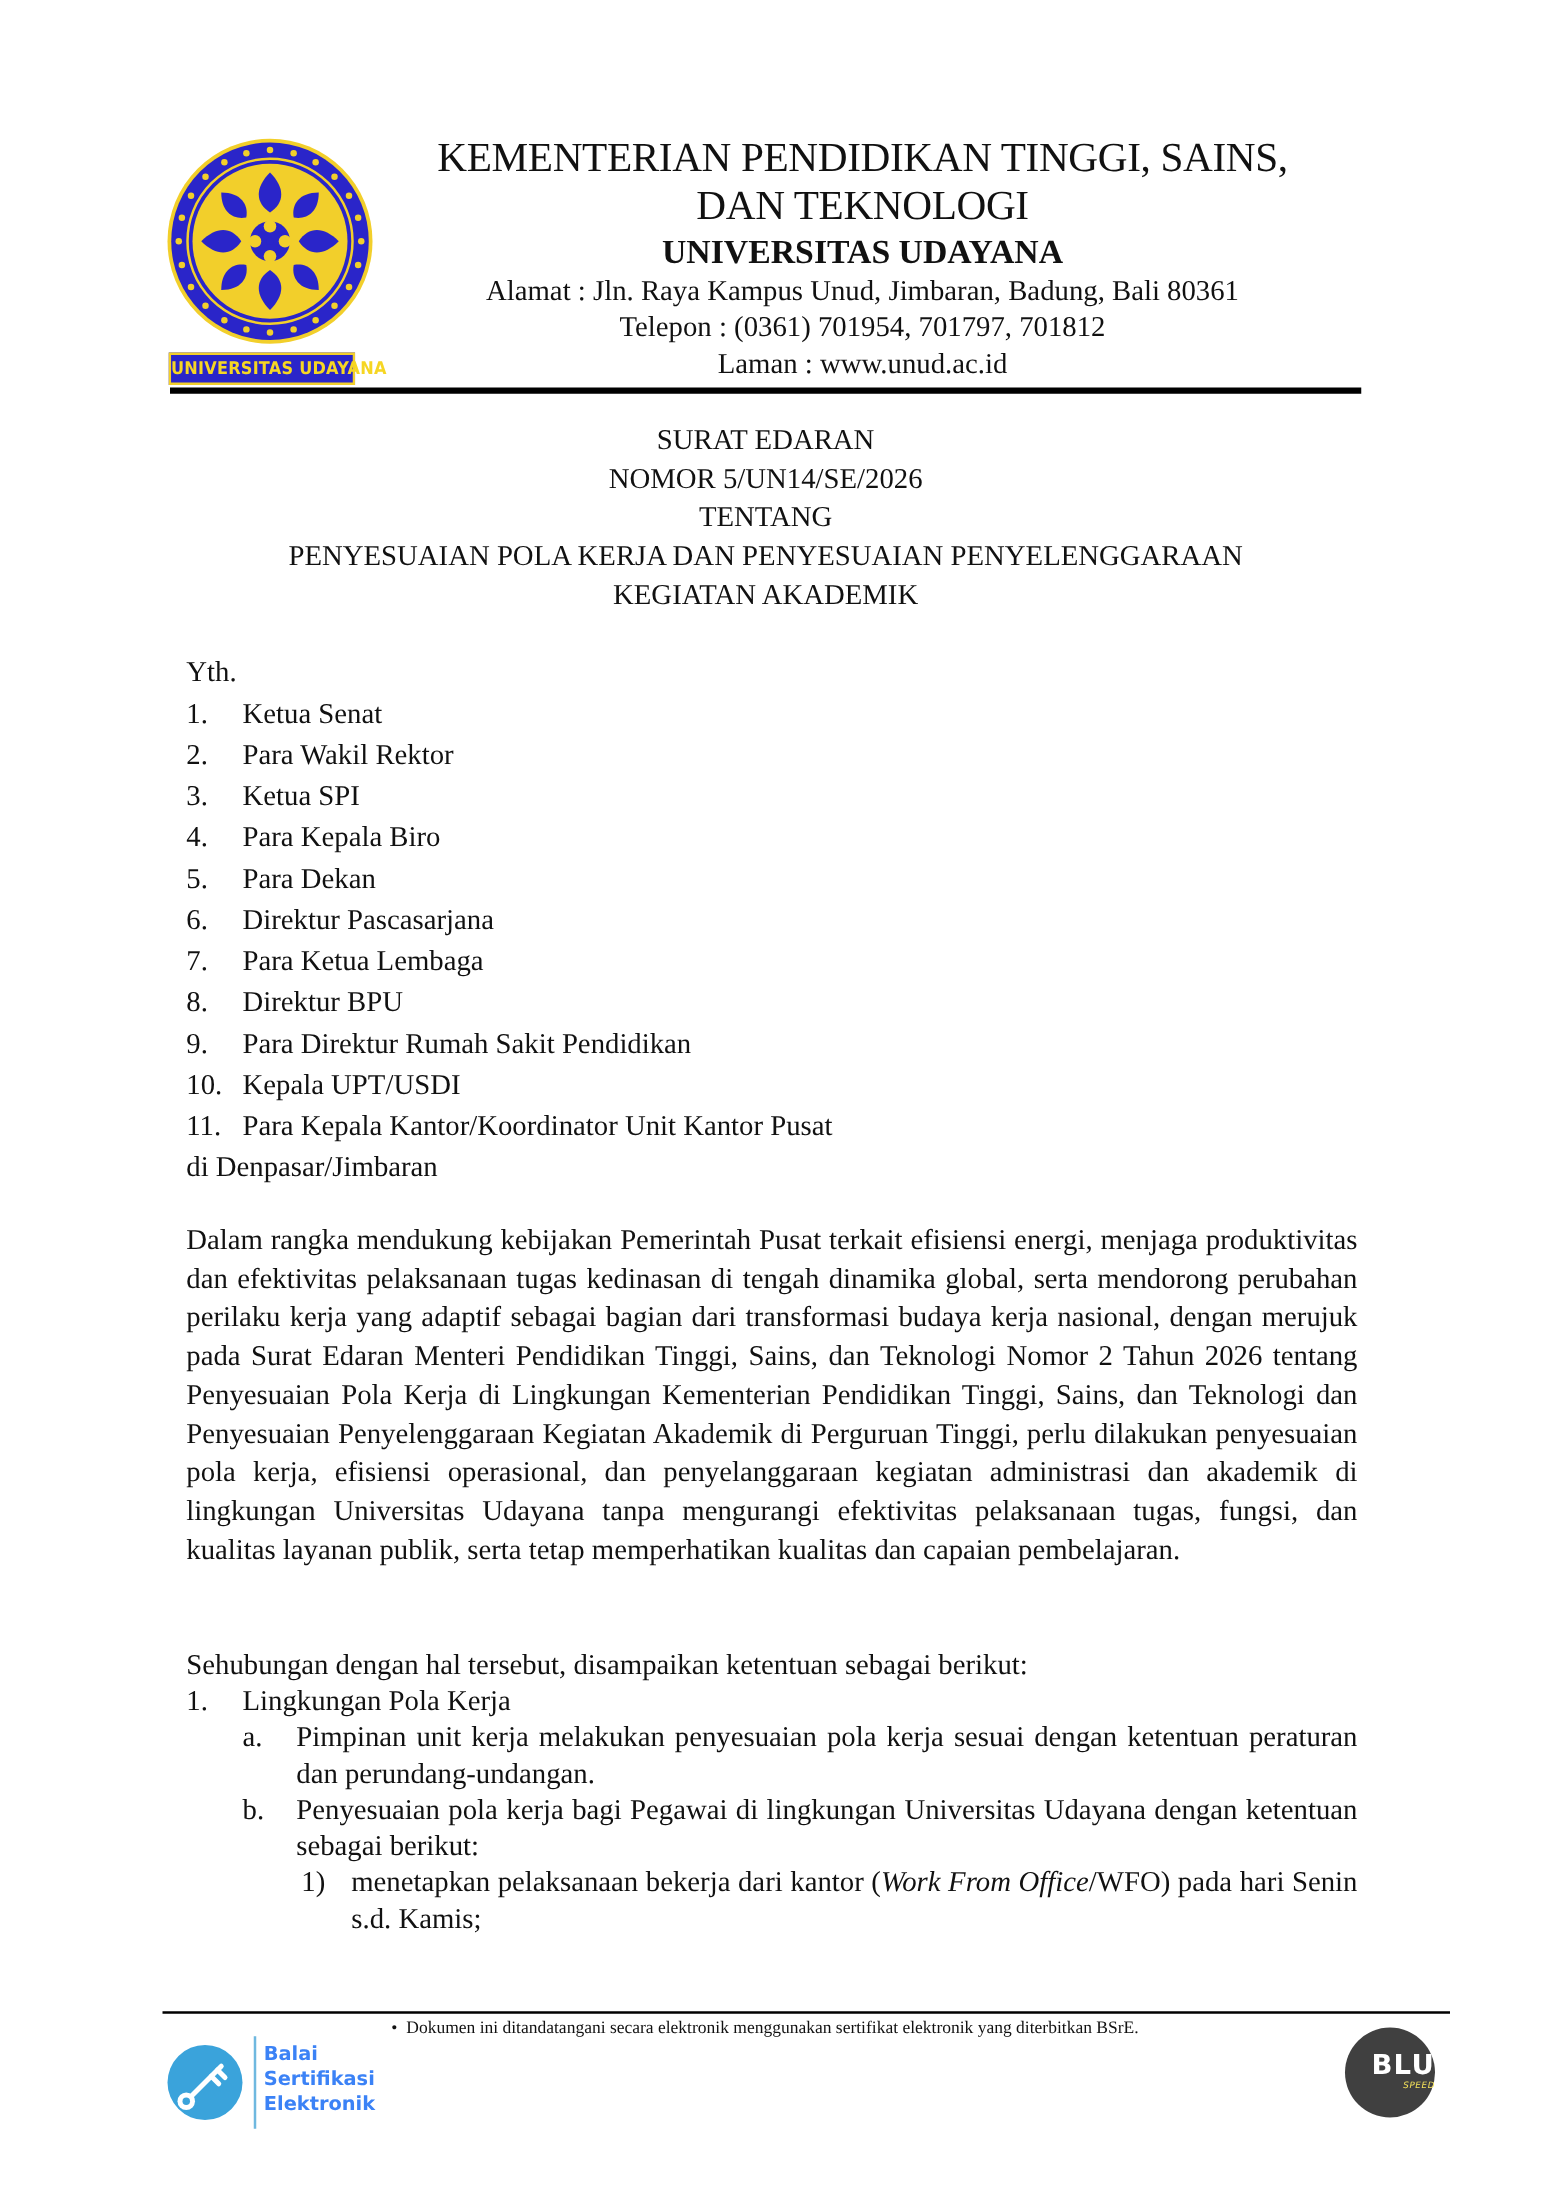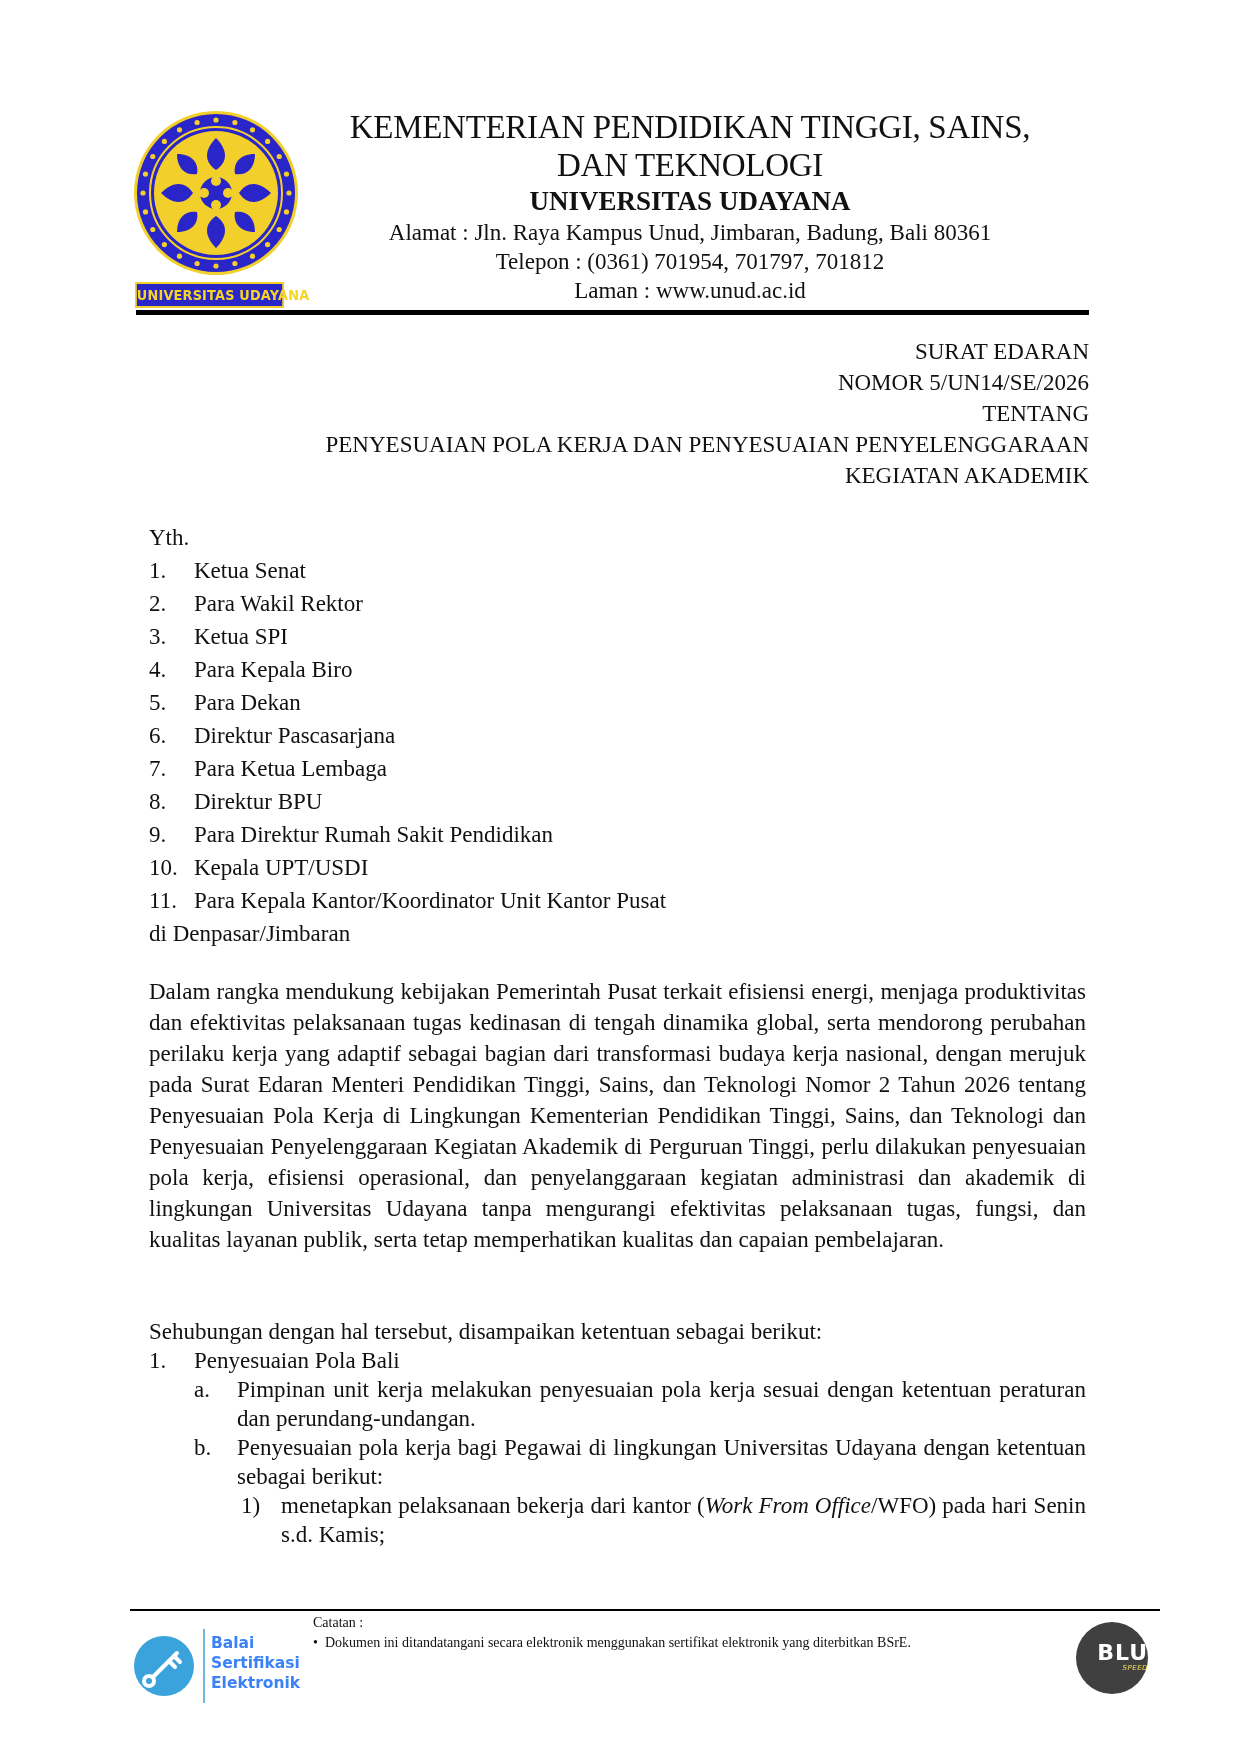--- a/index.html
+++ b/index.html
@@ -16,21 +16,21 @@
                transform: scaleX(0.92); transform-origin: left center; white-space: nowrap; }
 
   .head-block { position: absolute; left: 320px; width: 740px; top: 108px; text-align: center; }
   .head-ministry { font-size: 33px; line-height: 38px; letter-spacing: -0.3px; }
   .head-univ { font-size: 27px; font-weight: bold; line-height: 34px; margin-top: 0px; }
   .head-line { font-size: 23px; line-height: 29px; }
 
   .head-rule { position: absolute; left: 136px; width: 953px; top: 310px; height: 5px; background: #000; }
 
   
-  .title-block { position: absolute; left: 136px; width: 953px; top: 336px; text-align: right;
+  .title-block { position: absolute; left: 136px; width: 953px; top: 336px; text-align: center;
                  font-size: 23px; line-height: 31px; }
 
   
   .body { position: absolute; left: 149px; width: 937px; font-size: 23px; }
   .yth { top: 521px; line-height: 33px; }
   .recipients { list-style: none; margin: 0; padding: 0; }
   .recipients li { position: relative; padding-left: 45px; line-height: 33px; }
   .recipients li .num { position: absolute; left: 0; }
 
   .para { top: 976px; line-height: 31px; text-align: justify; }
@@ -153,21 +153,21 @@
     <li><span class="num">11.</span><span>Para Kepala Kantor/Koordinator Unit Kantor Pusat</span></li>
   </ul>
   <div>di Denpasar/Jimbaran</div>
 </div>
 
 <div class="body para">Dalam rangka mendukung kebijakan Pemerintah Pusat terkait efisiensi energi, menjaga produktivitas dan efektivitas pelaksanaan tugas kedinasan di tengah dinamika global, serta mendorong perubahan perilaku kerja yang adaptif sebagai bagian dari transformasi budaya kerja nasional, dengan merujuk pada Surat Edaran Menteri Pendidikan Tinggi, Sains, dan Teknologi Nomor 2 Tahun 2026 tentang Penyesuaian Pola Kerja di Lingkungan Kementerian Pendidikan Tinggi, Sains, dan Teknologi dan Penyesuaian Penyelenggaraan Kegiatan Akademik di Perguruan Tinggi, perlu dilakukan penyesuaian pola kerja, efisiensi operasional, dan penyelanggaraan kegiatan administrasi dan akademik di lingkungan Universitas Udayana tanpa mengurangi efektivitas pelaksanaan tugas, fungsi, dan kualitas layanan publik, serta tetap memperhatikan kualitas dan capaian pembelajaran.</div>
 
 <div class="body para2">
   <div>Sehubungan dengan hal tersebut, disampaikan ketentuan sebagai berikut:</div>
   <div class="sec-head">
-    <span class="num">1.</span><span>Penyesuaian Pola Bali</span>
+    <span class="num">1.</span><span>Lingkungan Pola Kerja</span>
   </div>
   <div class="sub">
     <span class="num">a.</span><span>Pimpinan unit kerja melakukan penyesuaian pola kerja sesuai dengan ketentuan peraturan dan perundang-undangan.</span>
   </div>
   <div class="sub">
     <span class="num">b.</span><span>Penyesuaian pola kerja bagi Pegawai di lingkungan Universitas Udayana dengan ketentuan sebagai berikut:</span>
   </div>
   <div class="subsub">
     <span class="num">1)</span><span>menetapkan pelaksanaan bekerja dari kantor (</span><span class="it">Work From Office</span><span>/WFO) pada hari Senin s.d. Kamis;</span>
   </div>
@@ -188,21 +188,20 @@
   </svg>
   <div class="bsre-divider"></div>
   <div class="bsre-text">
     <div>Balai</div>
     <div>Sertifikasi</div>
     <div>Elektronik</div>
   </div>
 </div>
 
 <div class="notes">
-  <span class="label">Catatan :</span>
   <ul>
     <li>Dokumen ini ditandatangani secara elektronik menggunakan sertifikat elektronik yang diterbitkan BSrE.</li>
   </ul>
 </div>
 
 <div class="blu">
   <div class="blu-main">BLU</div>
   <div class="blu-sub">SPEED</div>
 </div>
 

